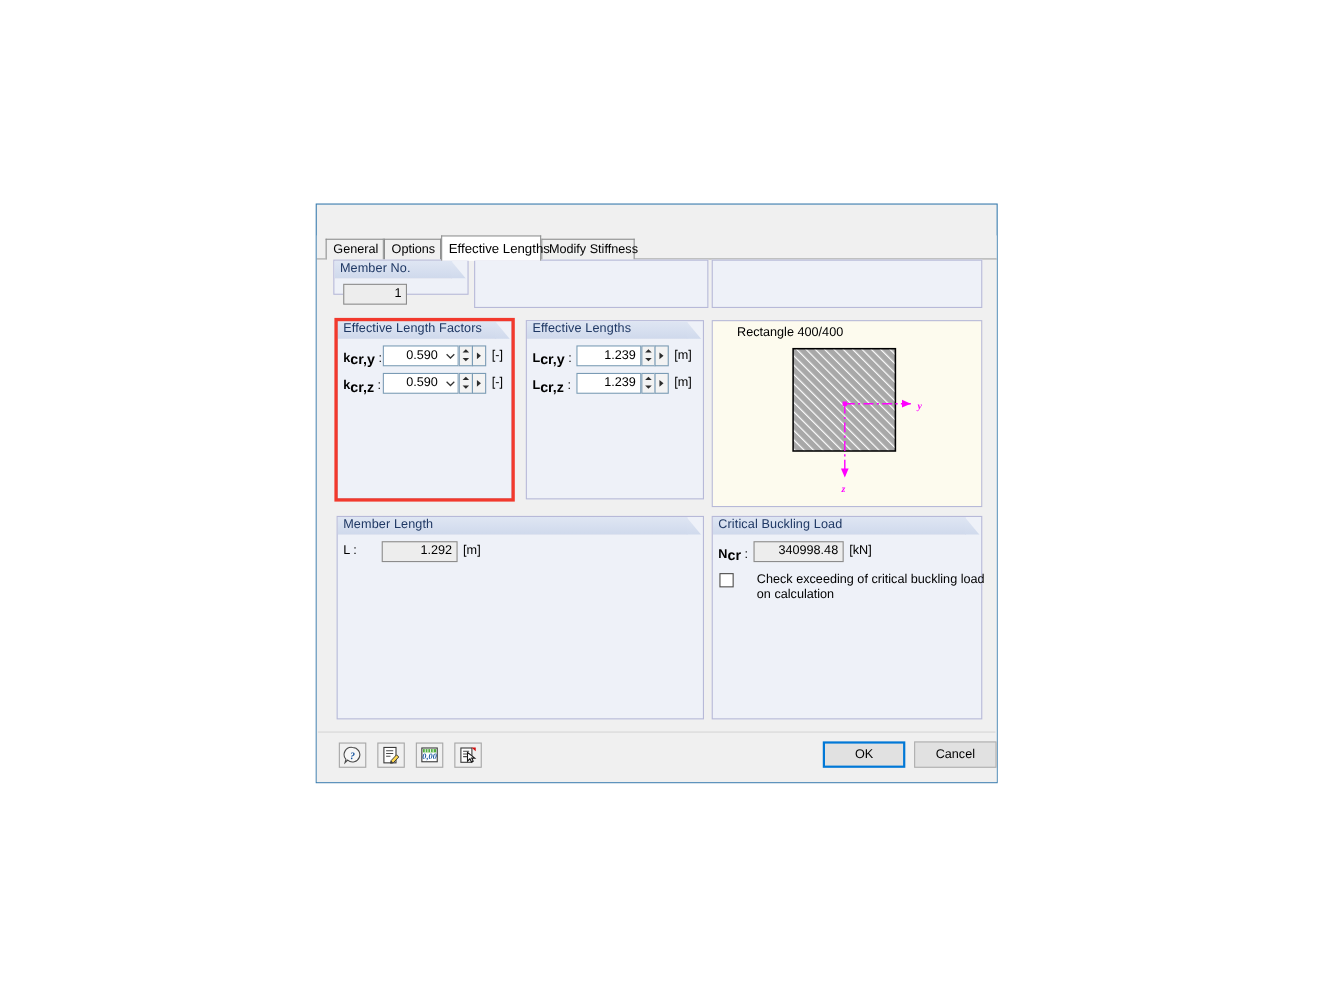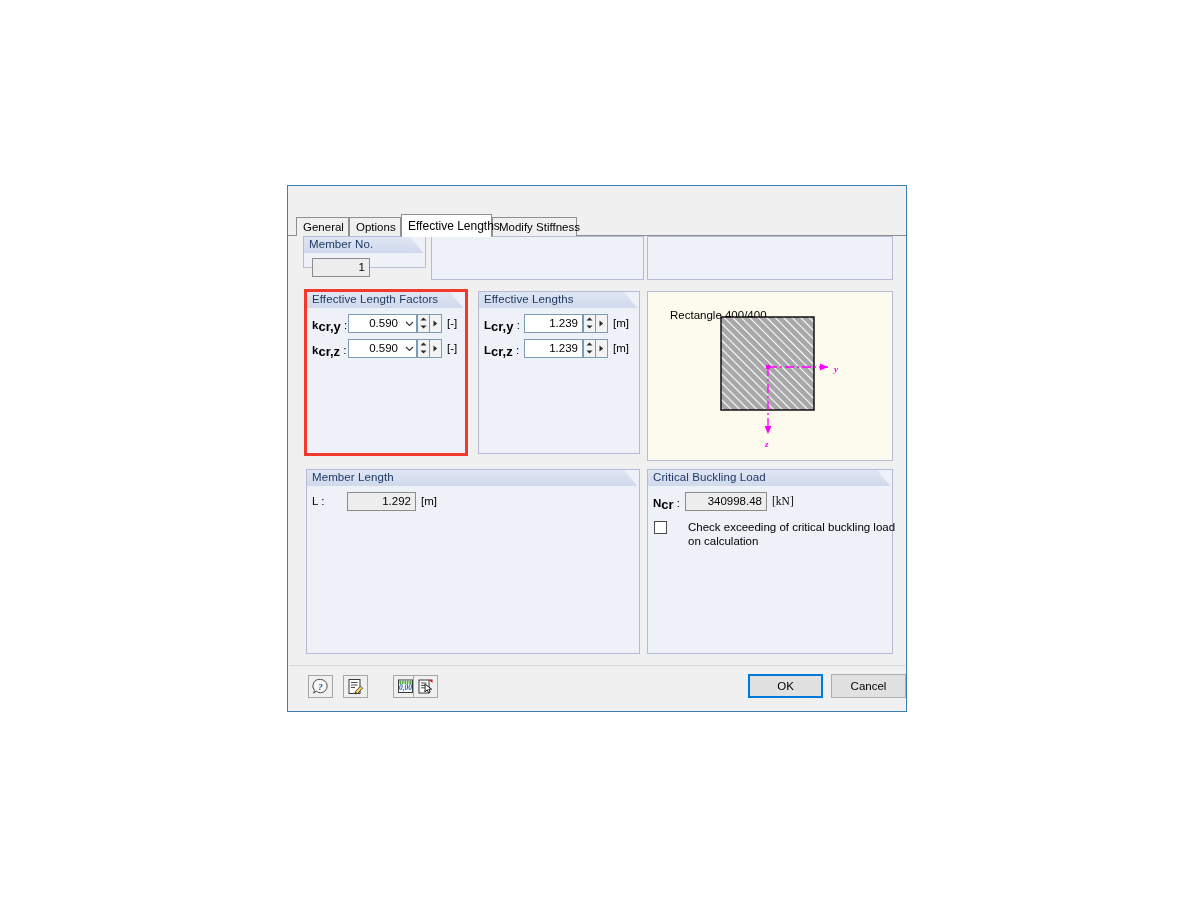--- a/index.html
+++ b/index.html
@@ -112,21 +112,21 @@
   .cbox{
     width:13px;height:13px;border:1px solid #4a4a4a;background:#fff;
     box-sizing:border-box;flex:0 0 auto;margin-top:1px;
   }
   .cbtext{font-size:11.5px;color:#000;margin-left:21px;line-height:14px;width:222px;}
 
   
   .secpanel{
     position:absolute;background:#fdfbee;border:1px solid #b7b9d8;box-sizing:border-box;
   }
-  .sectitle{position:absolute;left:6px;top:17px;font-size:11.5px;color:#000;padding-left:16px;}
+  .sectitle{position:absolute;left:6px;top:4px;font-size:11.5px;color:#000;padding-left:16px;}
 
   
   .footer{
     position:absolute;left:1px;right:1px;bottom:1px;height:44px;background:#f0f0f0;
     border-top:1px solid #d6d6d6;
   }
   .tbtn{
     position:absolute;top:9px;width:25px;height:23px;background:#f0f0f0;
     border:1px solid #a6a6a6;box-sizing:border-box;cursor:pointer;
     display:flex;align-items:center;justify-content:center;
@@ -321,21 +321,21 @@
       <div class="gbox" style="left:359px;top:233px;width:246px;height:185px;">
         <div class="hdr">
           <div class="bg"></div>
             <div class="notch"></div>
           <div class="lbl">Critical Buckling Load</div>
         </div>
         <div class="lab" style="left:5px;top:25px;">
           <b>N<span class="sub">cr</span></b> :
         </div>
         <div class="txt ro" style="left:37px;top:22px;width:82px;">340998.48</div>
-        <div class="unit" style="left:124px;top:25px;font-family:Liberation Serif, serif;">[kN]</div>
+        <div class="unit" style="left:124px;top:25px;">[kN]</div>
 
         <div class="cbwrap" style="left:6px;top:50px;">
           <div class="cbox"></div>
           <div class="cbtext">Check exceeding of critical buckling load on calculation</div>
         </div>
       </div>
 
       <div class="redbox" style="left:16px;top:53px;width:164px;height:167px;"></div>
 
     </div>
@@ -350,21 +350,21 @@
       <div class="tbtn" style="left:54px;">
         <svg width="17" height="17" viewBox="0 0 17 17">
           <rect x="2" y="1.5" width="11" height="14" fill="#ffffff" stroke="#3b3b3b" stroke-width="1"></rect>
           <line x1="4" y1="4.5" x2="10.5" y2="4.5" stroke="#4a4a4a" stroke-width="1"></line>
           <line x1="4" y1="7" x2="10.5" y2="7" stroke="#4a4a4a" stroke-width="1"></line>
           <line x1="4" y1="9.5" x2="8" y2="9.5" stroke="#4a4a4a" stroke-width="1"></line>
           <path d="M8.5 13.5 L13.5 8.2 L15.5 10.2 L10.5 15.5 L8 15.8 Z" fill="#ffd84d" stroke="#3b3b3b" stroke-width="0.9"></path>
           <path d="M8 15.8 L8.6 13.4 L10.4 15.4 Z" fill="#3b3b3b"></path>
         </svg>
       </div>
-      <div class="tbtn" style="left:104px;">
+      <div class="tbtn" style="left:89px;">
         <svg width="17" height="17" viewBox="0 0 17 17">
           <rect x="1.5" y="2" width="14" height="12.5" fill="#ffffff" stroke="#3b3b3b" stroke-width="1"></rect>
           <rect x="2.5" y="3" width="12" height="3" fill="#4fae3e"></rect>
           <line x1="4.6" y1="3" x2="4.6" y2="6" stroke="#ffffff" stroke-width="0.8"></line>
           <line x1="7" y1="3" x2="7" y2="6" stroke="#ffffff" stroke-width="0.8"></line>
           <line x1="9.4" y1="3" x2="9.4" y2="6" stroke="#ffffff" stroke-width="0.8"></line>
           <line x1="11.8" y1="3" x2="11.8" y2="6" stroke="#ffffff" stroke-width="0.8"></line>
           <text x="8.5" y="12.4" font-family="'Liberation Serif',serif" font-size="7.5" font-weight="bold" font-style="italic" fill="#15539e" text-anchor="middle">0,00</text>
         </svg>
       </div>

